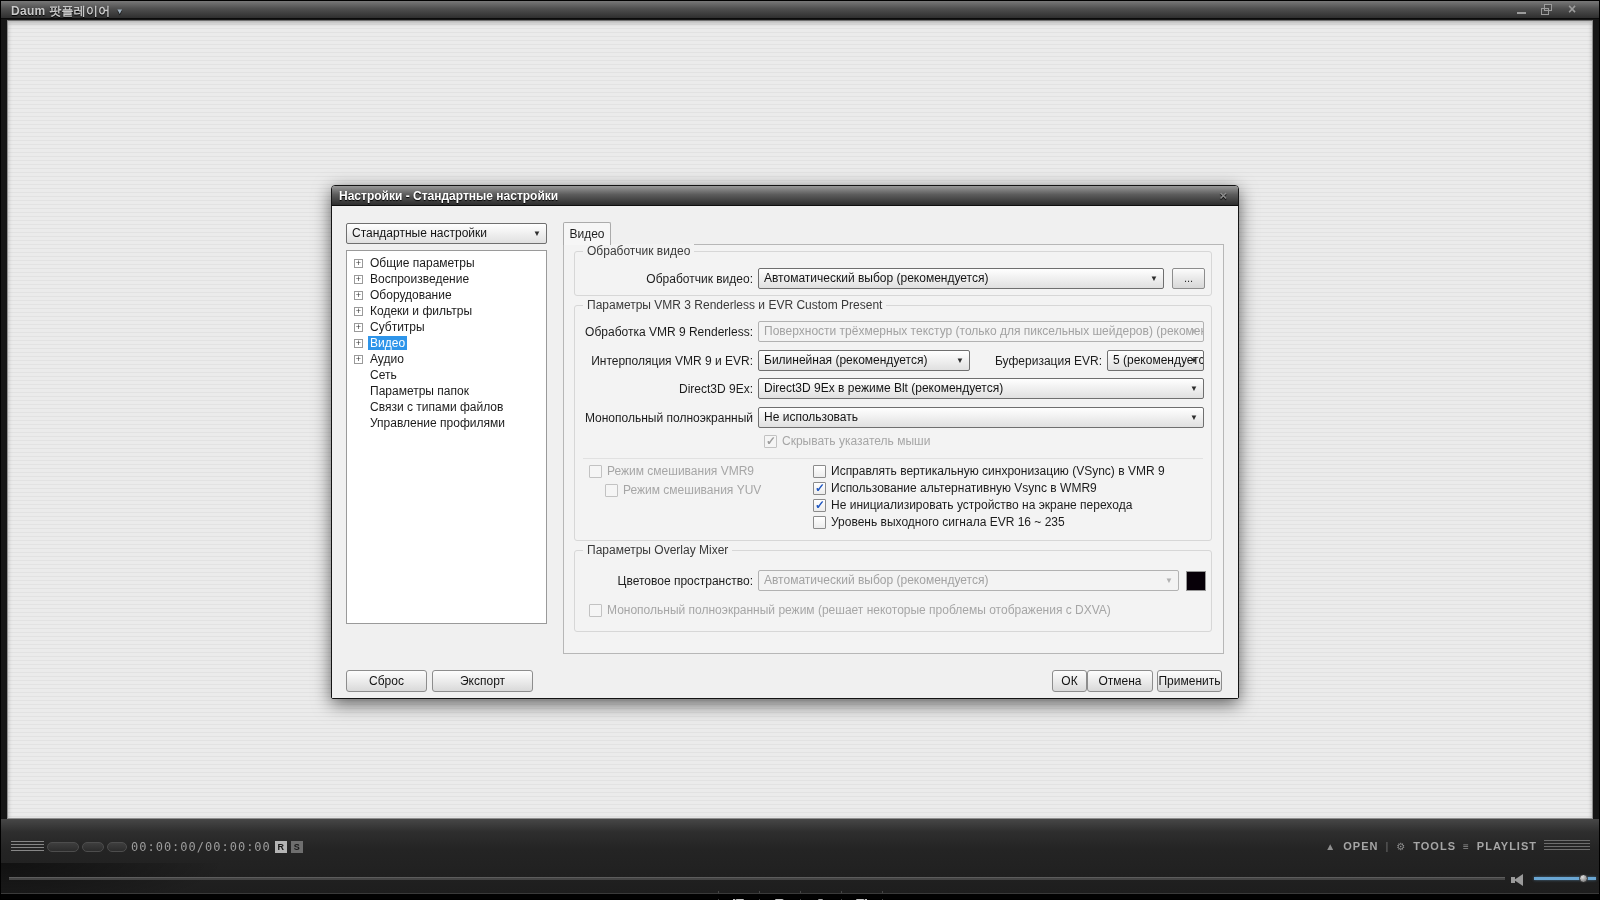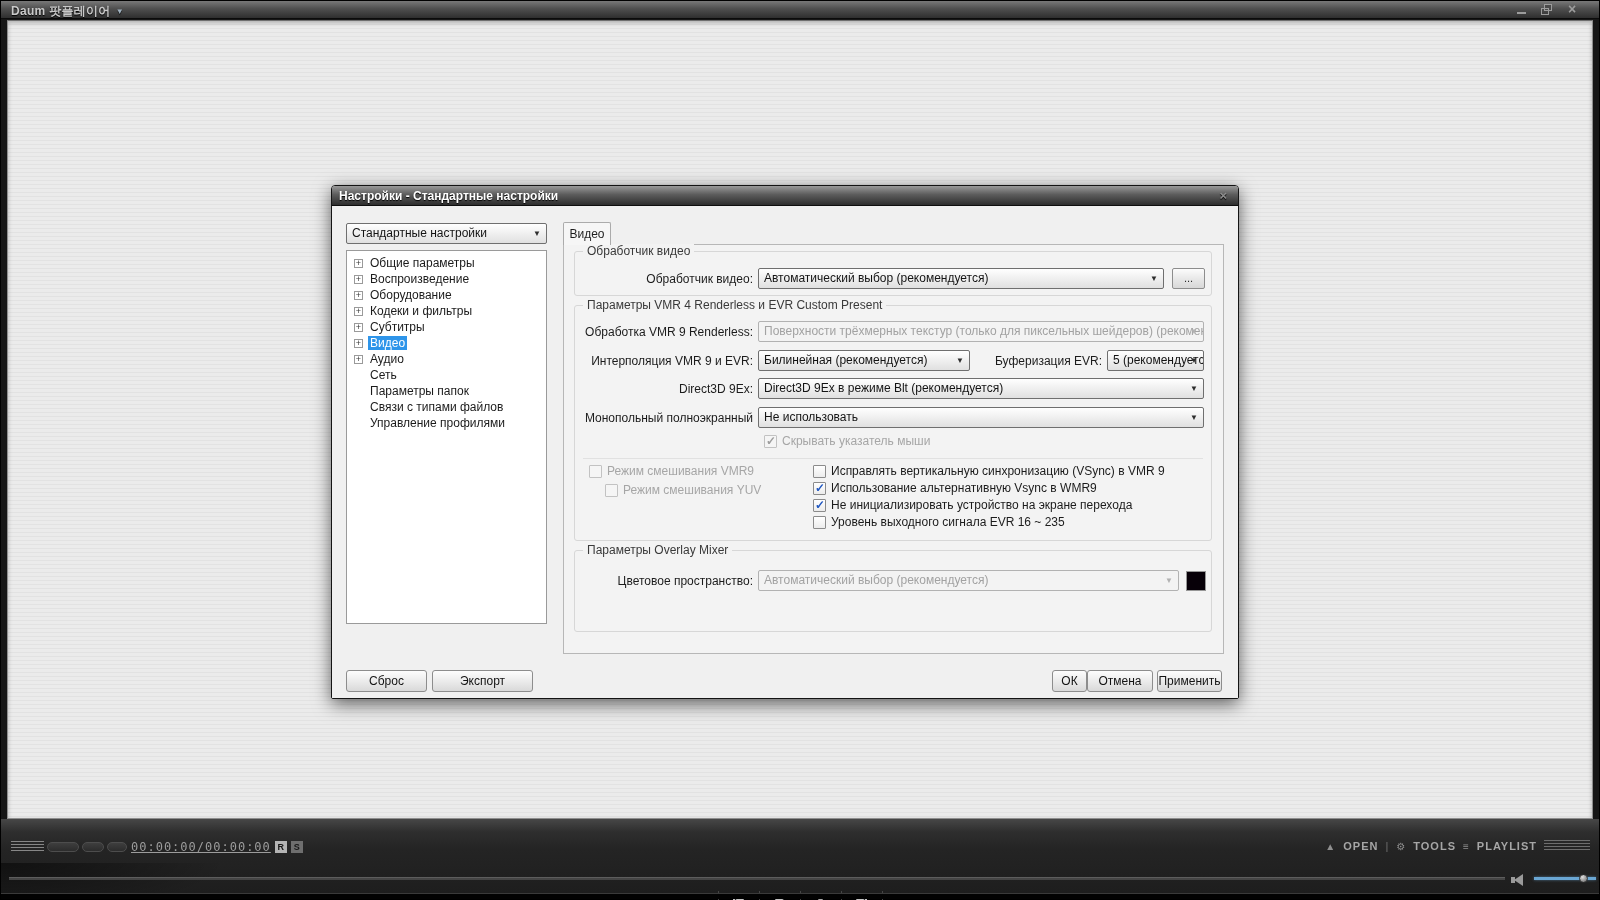--- a/index.html
+++ b/index.html
@@ -30,21 +30,21 @@
   
   .bottom-bar { position:absolute; left:0; right:0; bottom:0; height:80px;
     background:linear-gradient(180deg,#474747 0%,#2e2e2e 16%,#242424 38%,#1d1d1d 100%); }
   .wave { position:absolute; left:0; top:44px; width:300px; height:34px;
     background:radial-gradient(ellipse 320px 70px at 0px 0px, rgba(0,0,0,.5), transparent 70%); }
   .grip-left { position:absolute; left:10px; top:22px; width:33px; height:11px;
     background:repeating-linear-gradient(180deg,#868686 0 1px,transparent 1px 3px); }
   .sm-btn { position:absolute; top:23px; height:10px; border:1px solid #4d4d4d; border-radius:5px;
     background:linear-gradient(#3e3e3e,#2c2c2c); }
   .time-wrap { position:absolute; left:130px; top:21px; display:flex; align-items:center; gap:4px; }
-  .time { font-family:"DejaVu Sans Mono", monospace; font-size:12px; color:#9c9c9c; letter-spacing:1px;text-decoration:underline; }
+  .time { font-family:"DejaVu Sans Mono", monospace; font-size:12px; color:#9c9c9c; letter-spacing:1px; }
   .badge { display:inline-block; width:12px; height:12px; line-height:12px; text-align:center;
     font-size:9px; font-weight:bold; color:#161616; }
   .badge-r { background:#b4b4b4; }
   .badge-s { background:#6e6e6e; }
   .status-right { position:absolute; right:62px; top:21px; display:flex; align-items:center; gap:7px;
     color:#a6a6a6; font-size:11px; letter-spacing:1px; font-weight:bold; }
   .status-right .ic { font-size:10px; color:#8f8f8f; font-weight:normal; }
   .status-right .sep { color:#6f6f6f; font-weight:normal; }
   .grip-right { position:absolute; right:9px; top:21px; width:46px; height:12px;
     background:repeating-linear-gradient(180deg,#6e6e6e 0 1px,transparent 1px 3px); }
@@ -226,21 +226,21 @@
             <span class="frm-label">Обработчик видео:</span>
             <div class="combo" style="width:406px; flex:none;">
               <span>Автоматический выбор (рекомендуется)</span>
               <span class="arr">▼</span>
             </div>
             <div class="mini-btn">...</div>
           </div>
         </div>
 
         <div class="groupbox" id="g2">
-          <span class="gb-title">Параметры VMR 4 Renderless и EVR Custom Present</span>
+          <span class="gb-title">Параметры VMR 3 Renderless и EVR Custom Present</span>
 
           <div class="frm-row" style="top:16px;">
             <span class="frm-label">Обработка VMR 9 Renderless:</span>
             <div class="combo disabled" style="flex:1;">
               <span>Поверхности трёхмерных текстур (только для пиксельных шейдеров) (рекомендуется)</span>
               <span class="arr">▼</span>
             </div>
           </div>
 
           <div class="frm-row" style="top:45px;">
@@ -308,20 +308,24 @@
 
         <div class="groupbox" id="g3">
           <span class="gb-title">Параметры Overlay Mixer</span>
           <div class="frm-row" style="top:20px;">
             <span class="frm-label">Цветовое пространство:</span>
             <div class="combo disabled" style="width:421px; flex:none;">
               <span>Автоматический выбор (рекомендуется)</span>
               <span class="arr">▼</span>
             </div>
             <div class="swatch"></div>
+          </div>
+          <div class="chk disabled" style="left:14px; top:52px;">
+            <span class="box"></span>
+            <span>Монопольный полноэкранный режим (решает некоторые проблемы отображения с DXVA)</span>
           </div>
         </div>
       </div>
 
       <div class="footer-btn" id="btn-reset">Сброс</div>
       <div class="footer-btn" id="btn-export">Экспорт</div>
       <div class="footer-btn" id="btn-ok">ОК</div>
       <div class="footer-btn" id="btn-cancel">Отмена</div>
       <div class="footer-btn" id="btn-apply">Применить</div>
     </div>

